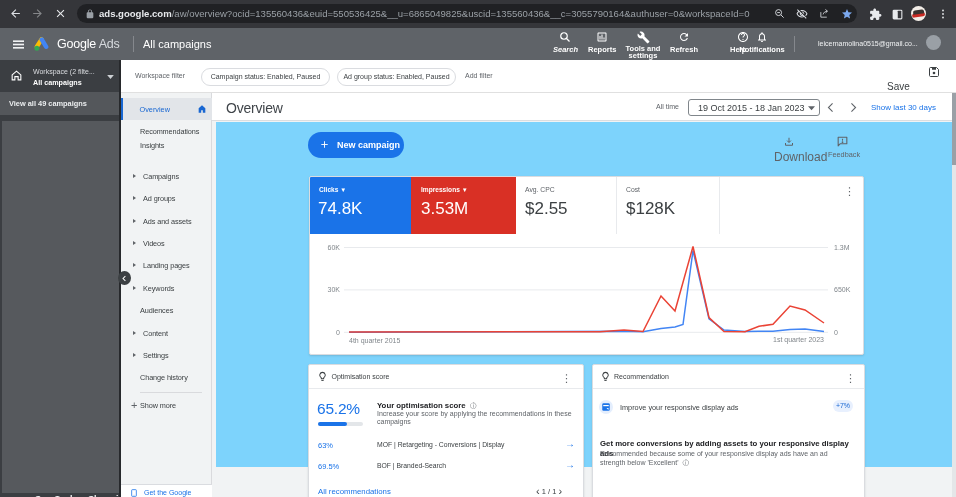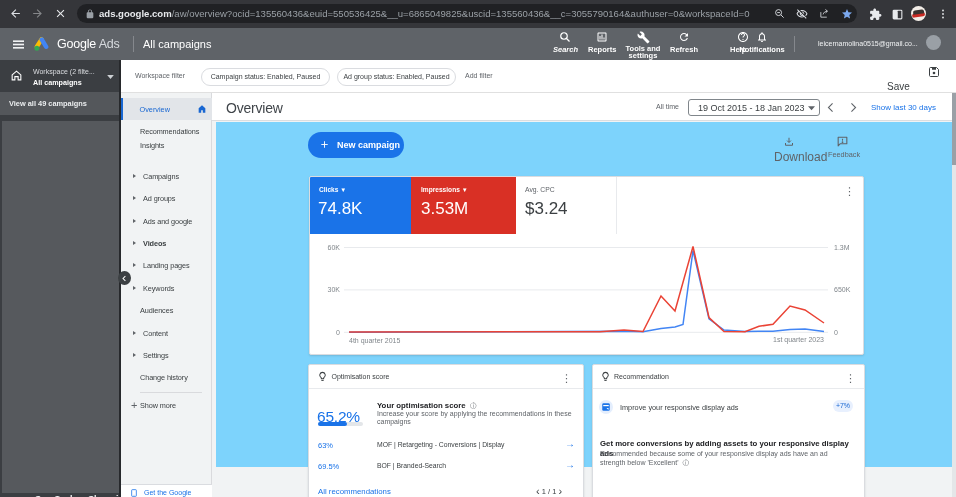--- a/index.html
+++ b/index.html
@@ -163,22 +163,22 @@
   <div class="abs" style="left:0;top:5px;width:91px;height:22px;background:#e2e5e9;border-left:2.5px solid #1967d2;">
     <div class="abs" style="left:16.5px;top:7px;font-size:7.3px;font-weight:500;color:#1967d2;">Overview</div>
     <svg class="abs" style="left:74px;top:6px;" width="10" height="10" viewBox="0 0 24 24" fill="#1967d2">
         <path d="M12 3 4 10v11h6v-6h4v6h6V10z"></path>
       </svg>
   </div>
   <div class="nav-item" style="top:33.8px;">Recommendations</div>
   <div class="nav-item" style="top:48px;">Insights</div>
   <div class="nav-item tri" style="top:78.6px;">Campaigns</div>
   <div class="nav-item tri" style="top:101px;">Ad groups</div>
-  <div class="nav-item tri" style="top:123.5px;">Ads and google</div>
-  <div class="nav-item tri" style="top:145.9px;font-weight:bold;">Videos</div>
+  <div class="nav-item tri" style="top:123.5px;">Ads and assets</div>
+  <div class="nav-item tri" style="top:145.9px;">Videos</div>
   <div class="nav-item tri" style="top:168.3px;">Landing pages</div>
   <div class="nav-item tri" style="top:190.7px;">Keywords</div>
   <div class="nav-item" style="top:213.2px;">Audiences</div>
   <div class="nav-item tri" style="top:235.6px;">Content</div>
   <div class="nav-item tri" style="top:258px;">Settings</div>
   <div class="nav-item" style="top:280.4px;">Change history</div>
   <div class="abs" style="left:19px;top:299px;width:62px;height:1px;background:#d9dadd;"></div>
   <div class="nav-item" style="top:308px;"><span style="position:absolute;left:-9px;top:-2.5px;font-size:11px;font-weight:300;color:#5f6368;">+</span>Show more</div>
   <div class="abs" style="left:0;top:391px;width:91px;height:13px;background:#fff;border-top:1px solid #dadce0;">
     <svg class="abs" style="left:9px;top:4px;" width="8" height="8" viewBox="0 0 24 24" fill="none" stroke="#1a73e8" stroke-width="2.4">
@@ -234,21 +234,25 @@
     <div class="abs" style="left:0;top:0;width:101px;height:57px;background:#1a73e8;color:#fff;">
       <div class="abs" style="left:9px;top:8.5px;font-size:6.6px;font-weight:bold;">Clicks <span style="font-size:6px;">▼</span></div>
       <div class="abs" style="left:8px;top:22px;font-size:17px;">74.8K</div>
     </div>
     <div class="abs" style="left:101px;top:0;width:105px;height:57px;background:#d93025;color:#fff;">
       <div class="abs" style="left:10px;top:8.5px;font-size:6.6px;font-weight:bold;">Impressions <span style="font-size:6px;">▼</span></div>
       <div class="abs" style="left:10px;top:22px;font-size:17px;">3.53M</div>
     </div>
     <div class="abs" style="left:206px;top:0;width:101px;height:57px;background:#fff;border-right:1px solid #e8eaed;">
       <div class="abs" style="left:9px;top:9px;font-size:6.8px;color:#5f6368;">Avg. CPC</div>
-      <div class="abs" style="left:9px;top:22px;font-size:17px;color:#3c4043;">$3.24</div>
+      <div class="abs" style="left:9px;top:22px;font-size:17px;color:#3c4043;">$2.55</div>
+    </div>
+    <div class="abs" style="left:307px;top:0;width:103px;height:57px;background:#fff;border-right:1px solid #e8eaed;">
+      <div class="abs" style="left:9px;top:9px;font-size:6.8px;color:#5f6368;">Cost</div>
+      <div class="abs" style="left:9px;top:22px;font-size:17px;color:#3c4043;">$128K</div>
     </div>
     <div class="abs" style="left:534px;top:8px;font-size:11px;color:#5f6368;">⋮</div>
     <svg class="abs" style="left:0;top:57px;" width="555" height="122" viewBox="0 0 555 122">
       <g stroke="#e8eaed" stroke-width="1">
         <line x1="34" y1="13.5" x2="518" y2="13.5"></line>
         <line x1="34" y1="55.9" x2="518" y2="55.9"></line>
         <line x1="34" y1="98.3" x2="518" y2="98.3"></line>
       </g>
       <text x="30" y="16.2" font-size="7" fill="#80868b" text-anchor="end">60K</text>
       <text x="30" y="58.4" font-size="7" fill="#80868b" text-anchor="end">30K</text>
@@ -265,21 +269,21 @@
 
   <div class="abs" style="left:92px;top:242px;width:276px;height:140px;background:#fff;border:1px solid #dadce0;border-radius:2px;box-shadow:0 1px 2px rgba(60,64,67,.18);">
     <div class="abs" style="left:0;top:0;width:100%;height:24px;border-bottom:1px solid #e8eaed;">
       <svg class="abs" style="left:8px;top:5.5px;" width="11" height="11" viewBox="0 0 24 24" fill="none" stroke="#3c4043" stroke-width="2.2">
           <path d="M12 3a6 6 0 0 1 3.5 10.9c-.6.5-1 1.2-1 2V17h-5v-1.1c0-.8-.4-1.5-1-2A6 6 0 0 1 12 3z"></path>
           <line x1="9.5" y1="20.5" x2="14.5" y2="20.5"></line>
         </svg>
       <div class="abs" style="left:22.5px;top:8px;font-size:7px;font-weight:500;color:#3c4043;">Optimisation score</div>
       <div class="abs" style="left:252px;top:7px;font-size:11px;color:#5f6368;">⋮</div>
     </div>
-    <div class="abs" style="left:8px;top:34.5px;font-size:15.5px;letter-spacing:-0.2px;color:#1a73e8;margin-top:8px;">65.2%</div>
+    <div class="abs" style="left:8px;top:34.5px;font-size:15.5px;letter-spacing:-0.2px;color:#1a73e8;">65.2%</div>
     <div class="abs" style="left:9px;top:57px;width:44.5px;height:4px;border-radius:2px;background:#e3e6e9;">
         <div style="width:29px;height:4px;border-radius:2px;background:#1a73e8;"></div>
       </div>
     <div class="abs" style="left:68px;top:36px;font-size:7.8px;font-weight:bold;color:#202124;">Your optimisation score&nbsp;&nbsp;<span style="font-size:6.5px;font-weight:normal;color:#5f6368;">ⓘ</span></div>
     <div class="abs" style="left:68px;top:44.5px;width:200px;font-size:7px;line-height:8.3px;color:#5f6368;">Increase your score by applying the recommendations in these campaigns</div>
     <div class="abs" style="left:9px;top:75.5px;font-size:7.5px;font-weight:500;color:#1a73e8;">63%</div>
     <div class="abs" style="left:68px;top:76px;font-size:6.8px;color:#3c4043;">MOF | Retargeting - Conversions | Display</div>
     <div class="abs" style="left:256px;top:73px;font-size:10px;color:#1a73e8;">→</div>
     <div class="abs" style="left:9px;top:96.5px;font-size:7.5px;font-weight:500;color:#1a73e8;">69.5%</div>
     <div class="abs" style="left:68px;top:97px;font-size:6.8px;color:#3c4043;">BOF | Branded-Search</div>

